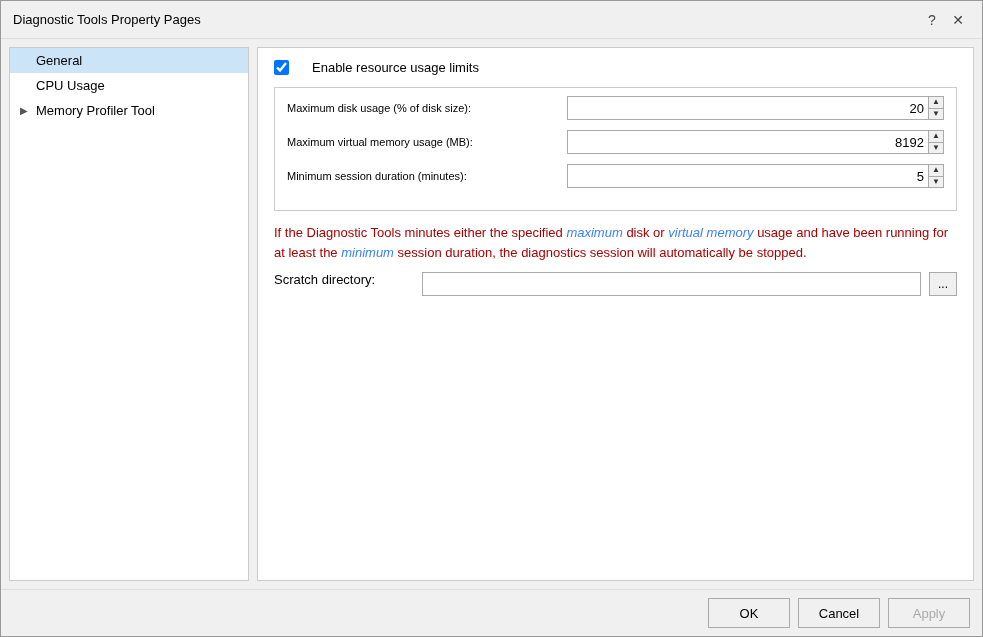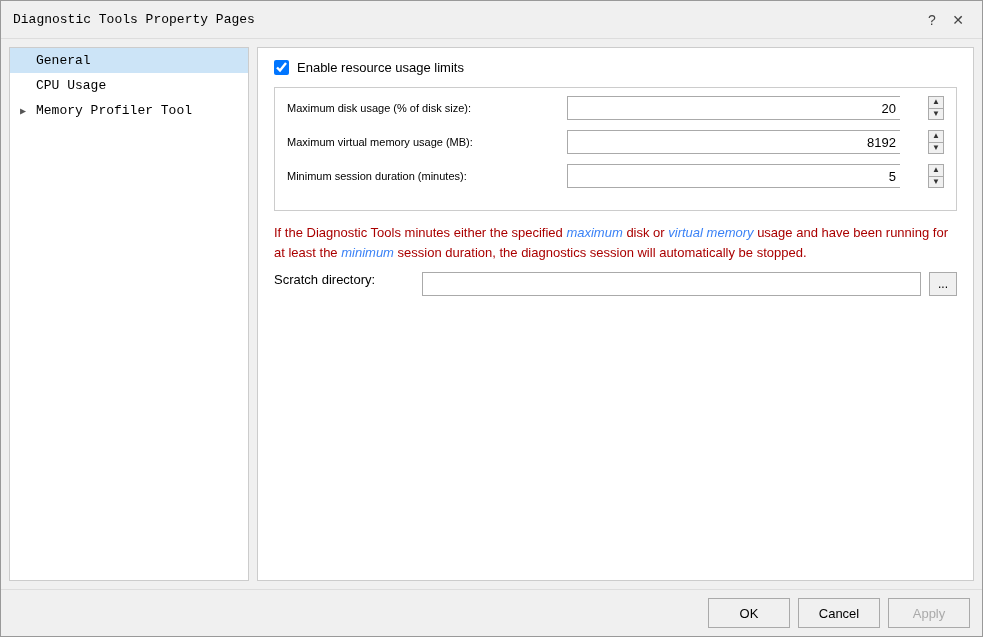--- a/index.html
+++ b/index.html
@@ -28,21 +28,20 @@
       display: flex;
       align-items: center;
       justify-content: space-between;
       border-bottom: 1px solid #ddd;
       height: 38px;
     }
     .title-bar-text {
       font-size: 13px;
       font-weight: normal;
       color: #000;
-      font-family: Liberation Mono, monospace;
     }
     .title-bar-buttons {
       display: flex;
       gap: 2px;
     }
     .title-btn {
       width: 24px;
       height: 24px;
       background: none;
       border: none;
@@ -57,21 +56,20 @@
       display: flex;
       flex: 1;
       padding: 8px;
       gap: 8px;
     }
     .sidebar {
       width: 240px;
       border: 1px solid #ccc;
       background: #fff;
       flex-shrink: 0;
-      font-family: Liberation Mono, monospace;
     }
     .sidebar-item {
       padding: 5px 10px;
       cursor: pointer;
       display: flex;
       align-items: center;
       gap: 4px;
       color: #000;
     }
     .sidebar-item.selected {
@@ -91,21 +89,21 @@
     }
     .content-panel {
       background: #fff;
       border: 1px solid #ccc;
       padding: 12px 16px;
       flex: 1;
     }
     .checkbox-row {
       display: flex;
       align-items: center;
-      gap: 8px;
+      gap: 23px;
       margin-bottom: 12px;
     }
     .checkbox-row input[type="checkbox"] {
       width: 15px;
       height: 15px;
       cursor: pointer;
     }
     .checkbox-label {
       font-size: 13px;
       color: #000;
@@ -131,21 +129,20 @@
     .field-label {
       font-size: 11px;
       color: #000;
       width: 280px;
       flex-shrink: 0;
     }
     .spinner-wrapper {
       display: flex;
       align-items: stretch;
       flex: 1;
-      gap: 28px;
     }
     .spinner-input {
       flex: 1;
       height: 24px;
       border: 1px solid #aaa;
       padding: 0 4px;
       font-size: 13px;
       text-align: right;
       outline: none;
       border-right: none;

